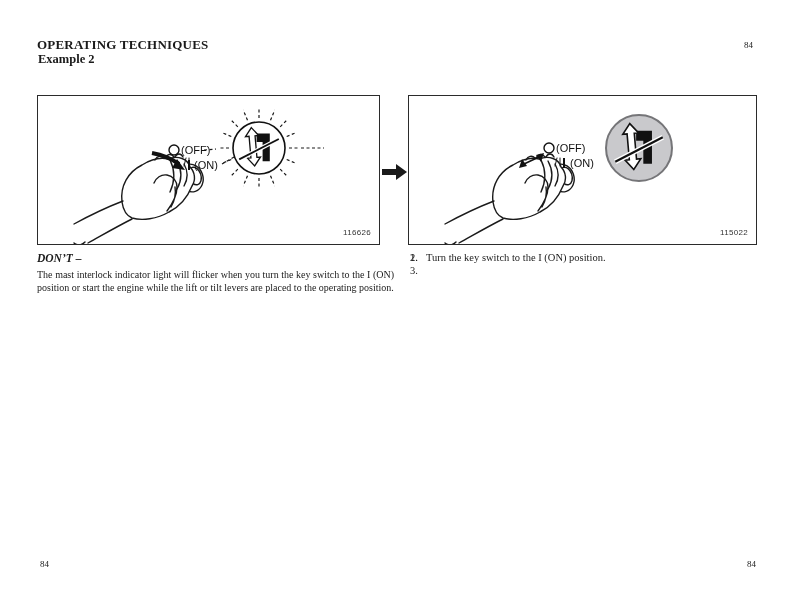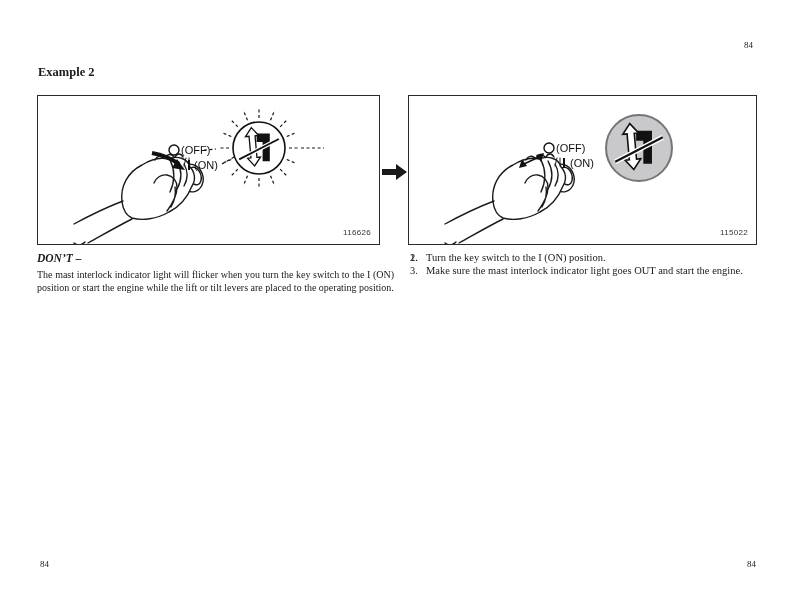--- a/index.html
+++ b/index.html
@@ -5,21 +5,21 @@
   html,body{margin:0;padding:0;background:#ffffff;}
   .page{
     position:relative;width:792px;height:612px;background:#ffffff;
     font-family:"Liberation Serif", serif;color:#1a1a1a;overflow:hidden;
   }
   .header-title{
     position:absolute;left:37px;top:37px;font-size:13px;font-weight:bold;
     letter-spacing:0.2px;
   }
   .header-pagenum{position:absolute;right:39px;top:40px;font-size:9px;color:#222;}
-  .example-label{position:absolute;left:38px;top:65px;font-size:12.5px;font-weight:bold;}
+  .example-label{position:absolute;left:38px;top:52px;font-size:12.5px;font-weight:bold;}
   .figbox{
     position:absolute;top:95px;height:148px;border:1px solid #2b2b2b;background:#fff;
   }
   .figbox.left{left:37px;width:341px;}
   .figbox.right{left:408px;width:347px;}
   .fignum{
     position:absolute;right:8px;bottom:7px;font-family:"Liberation Sans",sans-serif;
     font-size:8px;color:#333;letter-spacing:0.3px;
   }
   .between-arrow{position:absolute;left:382px;top:163px;}
@@ -55,20 +55,21 @@
         <path d="M84,106 C82,90 90,76 104,69 C112,64 122,61 130,63 C140,59 150,63 152,71 C157,76 158,84 154,90 C150,100 143,110 131,116 C119,123 104,125 94,122 C87,119 85,113 84,106 Z" fill="#fff"></path>
         <path d="M117,64 C119,60 123,59 126,62 M127,62 C129,58 133,57 136,61 M137,61 C139,57 143,57 145,61"></path>
         <path d="M146,68 C150,75 150,83 146,90 M139,65 C144,74 144,84 139,93 M132,64 C137,74 137,85 132,96"></path>
         <path d="M129,115 C135,107 139,99 139,91 C139,85 135,80 129,79 C123,78 118,82 116,87 M133,111 C137,104 138,97 137,91"></path>
         <path d="M36,128 C58,116 72,110 85,105 M50,147 C68,137 80,130 94,123 M36,147 C40,150 44,149 47,146"></path>
         <path d="M146,70 L148,62 M151,70 L151,62" stroke-width="1"></path>
       </g>
     </defs>
   </svg>
 
+  <div class="header-title">OPERATING TECHNIQUES</div>
   <div class="header-pagenum">84</div>
   <div class="example-label">Example 2</div>
 
   <div class="figbox left">
     <svg width="341" height="148" viewBox="0 0 341 148">
       <use href="#hand"></use>
 
       <circle cx="136" cy="54" r="5" fill="none" stroke="#111" stroke-width="1.4"></circle>
       <text x="143" y="58" class="figlabel">(OFF)</text>
       <line x1="151" y1="64" x2="151" y2="74" stroke="#111" stroke-width="2"></line>
@@ -124,20 +125,19 @@
   <div class="col whatdo">
     <div class="li">
       <span class="num">1.</span>
     </div>
     <div class="li">
       <span class="num">2.</span>
       <span class="t">Turn the key switch to the I (ON) position.</span>
     </div>
     <div class="li">
       <span class="num">3.</span>
-      <span class="t">Make sure the mast interlock indicator light goes OUT and start the engine.</span>
     </div>
   </div>
 
   <div class="footer-pagenum left">84</div>
   <div class="footer-pagenum right">84</div>
 
 </div>
 
 </body></html>

